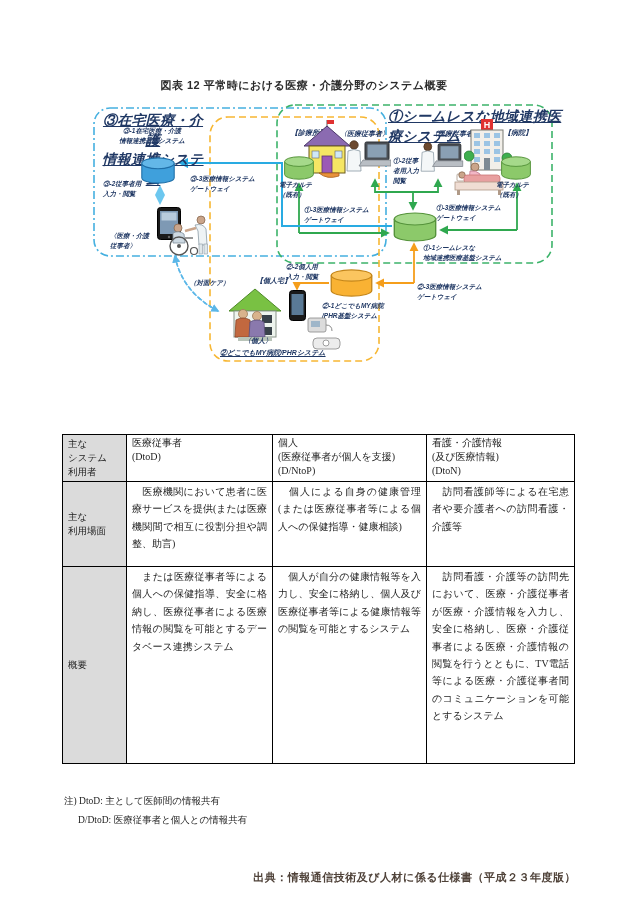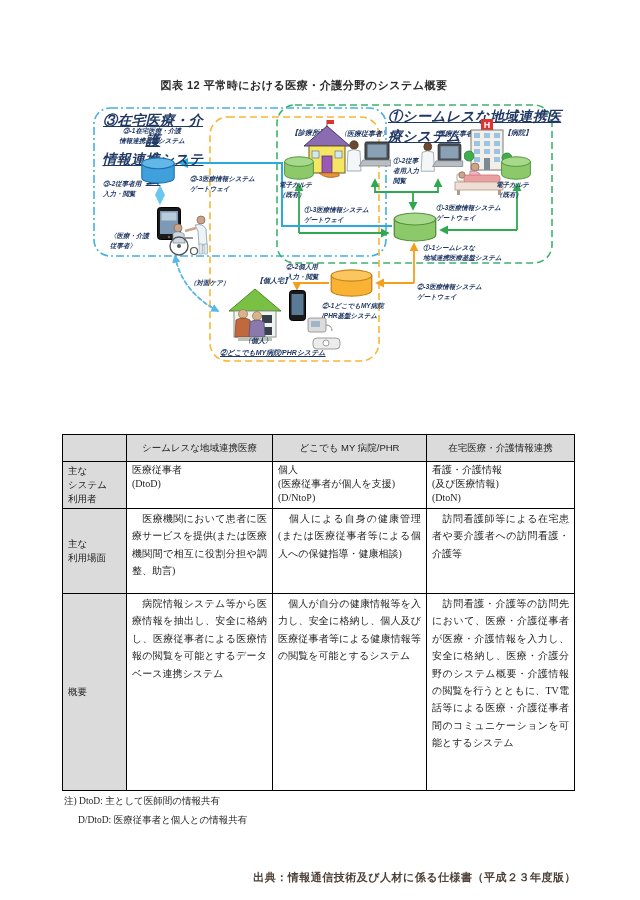--- a/index.html
+++ b/index.html
@@ -252,26 +252,20 @@
 
   <div id="tblwrap">
     <table>
       <colgroup>
           <col style="width:64px">
           <col style="width:146px">
           <col style="width:154px">
           <col style="width:148px">
         </colgroup>
       <tbody>
-          <tr>
-        <th></th>
-        <th>シームレスな地域連携医療</th>
-        <th>どこでも MY 病院/PHR</th>
-        <th>在宅医療・介護情報連携</th>
-      </tr>
       <tr class="r1">
         <td class="lab">主な
 システム
 利用者</td>
         <td class="body">医療従事者
 (DtoD)</td>
         <td class="body">個人
 (医療従事者が個人を支援)
 (D/NtoP)</td>
         <td class="body">看護・介護情報
@@ -280,23 +274,23 @@
       </tr>
       <tr class="r2">
         <td class="lab">主な
 利用場面</td>
         <td class="body">　医療機関において患者に医療サービスを提供(または医療機関間で相互に役割分担や調整、助言)</td>
         <td class="body">　個人による自身の健康管理(または医療従事者等による個人への保健指導・健康相談)</td>
         <td class="body">　訪問看護師等による在宅患者や要介護者への訪問看護・介護等</td>
       </tr>
       <tr class="r3">
         <td class="lab">概要</td>
-        <td class="body">　病院情報システム等から医療情報を抽出し、安全に格納し、医療従事者による医療情報の閲覧を可能とするデータベース連携システム</td>
+        <td class="body">　または医療従事者等による個人への保健指導、安全に格納し、医療従事者による医療情報の閲覧を可能とするデータベース連携システム</td>
         <td class="body">　個人が自分の健康情報等を入力し、安全に格納し、個人及び医療従事者等による健康情報等の閲覧を可能とするシステム</td>
-        <td class="body">　訪問看護・介護等の訪問先において、医療・介護従事者が医療・介護情報を入力し、安全に格納し、医療・介護分野のシステム概要・介護情報の閲覧を行うとともに、TV電話等による医療・介護従事者間のコミュニケーションを可能とするシステム</td>
+        <td class="body">　訪問看護・介護等の訪問先において、医療・介護従事者が医療・介護情報を入力し、安全に格納し、医療・介護従事者による医療・介護情報の閲覧を行うとともに、TV電話等による医療・介護従事者間のコミュニケーションを可能とするシステム</td>
       </tr>
     </tbody>
       </table>
   </div>
 
   <div class="note" style="left:64px;top:795px;text-align:right;">注) DtoD:  主として医師間の情報共有</div>
   <div class="note" style="left:78px;top:814px;">D/DtoD:  医療従事者と個人との情報共有</div>
 
   <div id="source">出典：情報通信技術及び人材に係る仕様書（平成２３年度版）</div>
 

